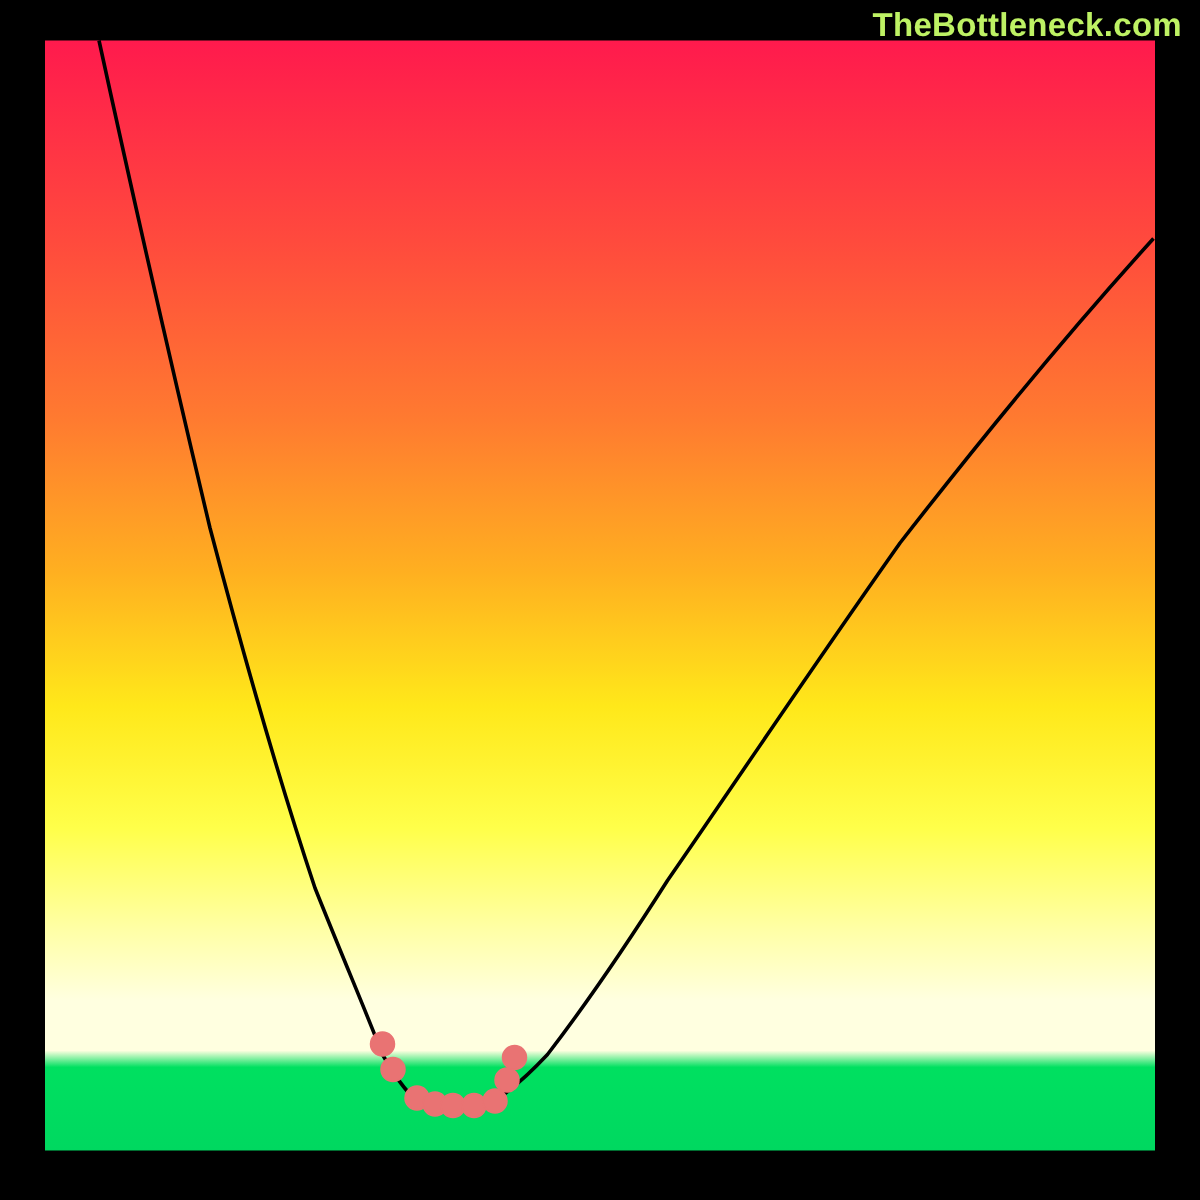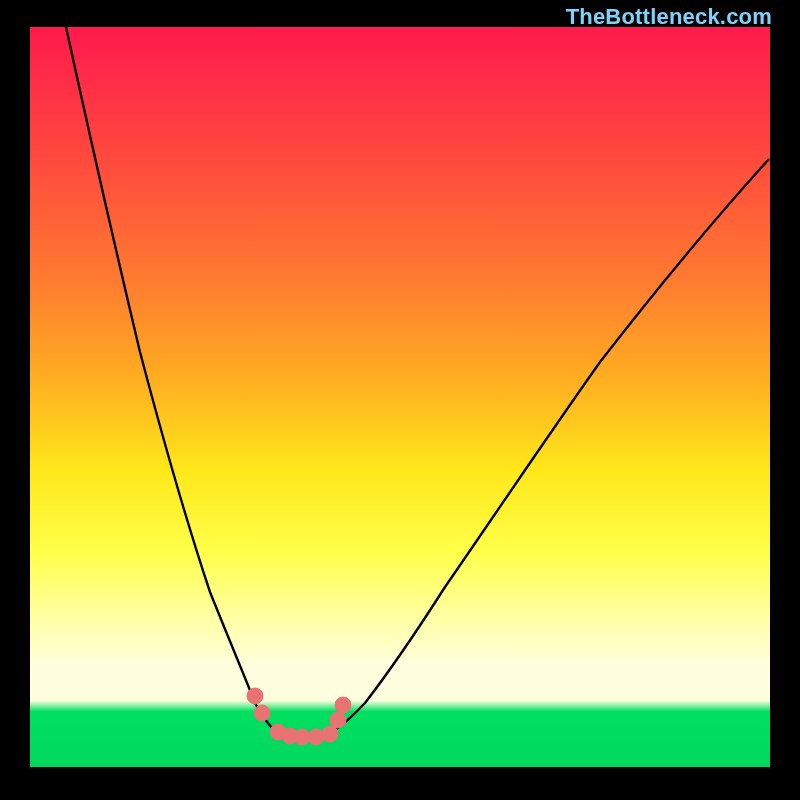--- a/index.html
+++ b/index.html
@@ -35,25 +35,25 @@
       #ffffa5 80%,
       #ffffe0 86.5%,
       #ffffe0 91%,
       #00e060 92.5%,
       #00d860 100%
     );
   }
   .watermark {
     position: absolute;
     top: 4px;
-    right: 28px;
+    right: 12px;
     font-family: Arial, Helvetica, sans-serif;
     font-size: 22px;
     font-weight: 600;
-    color: #7dd3fc;
+    color: #bef264;
     letter-spacing: 0.2px;
   }
   svg.curves {
     position: absolute;
     left: 30px;
     top: 27px;
     width: 740px;
     height: 740px;
     overflow: visible;
   }

